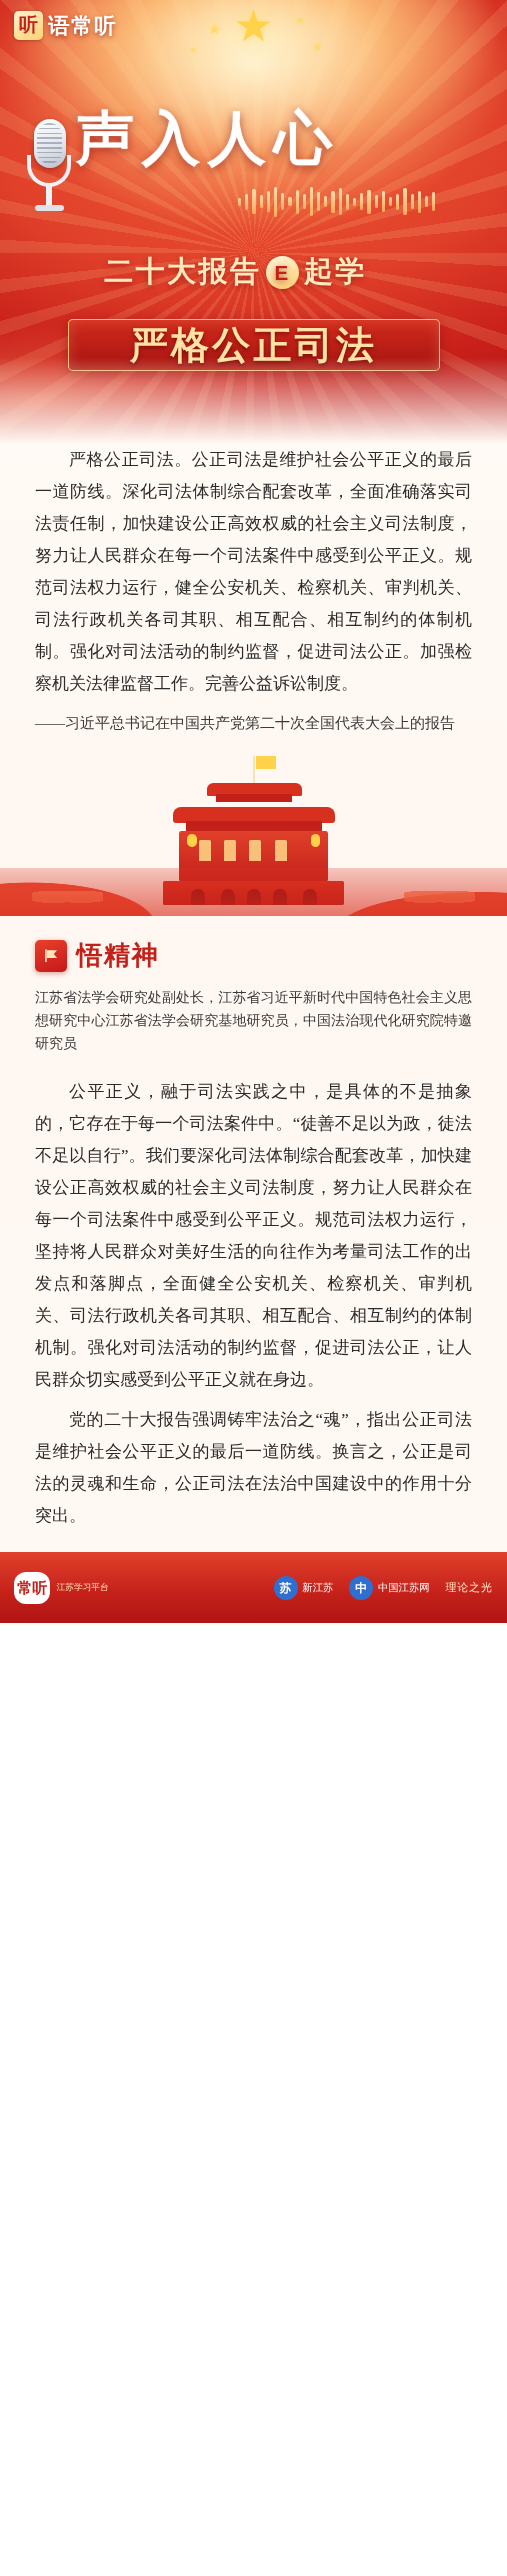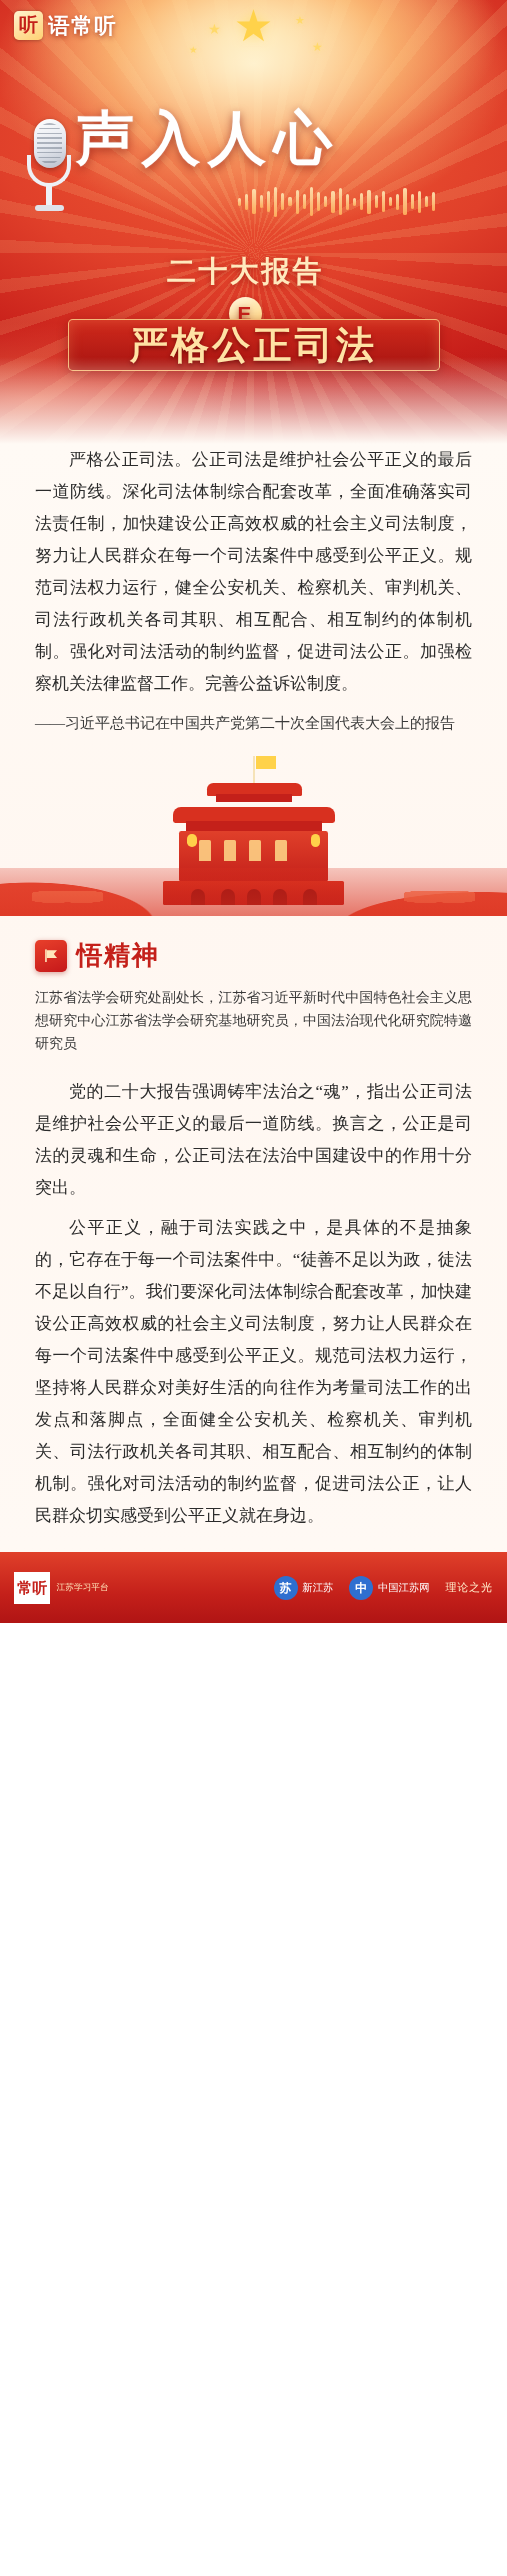--- a/index.html
+++ b/index.html
@@ -110,25 +110,25 @@
     background:linear-gradient(180deg,#ffe9b8,#ffb25e);
   }
 
   .subtitle {
     position:absolute; top:208px; left:0; width:507px; text-align:center;
     font-size:26px; letter-spacing:2.4px; color:#ffe9bd; font-weight:700;
     font-family:"Liberation Serif",serif;
     text-shadow:0 2.4px 6.3px rgba(130,15,10,.6);
   }
   .subtitle2 {
-    position:absolute; top:252px; left:14px; width:463px; text-align:center;
+    position:absolute; top:252px; left:4px; width:463px; text-align:center;
     font-size:29px; letter-spacing:2.4px; color:#ffe9bd; font-weight:700;
     font-family:"Liberation Serif",serif;
     text-shadow:0 2.4px 6.3px rgba(130,15,10,.6);
-    display:flex; justify-content:center; align-items:center; gap:4.8px;flex-direction:column;
+    display:flex; justify-content:center; align-items:center; gap:4.8px;
   }
   .e-badge {
     display:inline-block; width:33px; height:33px; line-height:33px; border-radius:50%;
     background:linear-gradient(160deg,#fff6dd,#ffcf6e);
     color:#c4201a; font-size:20.6px; font-weight:700; text-align:center;
     font-family:"Liberation Sans",sans-serif;
     box-shadow:0 1.6px 4.8px rgba(120,10,10,.45);
   }
 
   .topic-bar {
@@ -248,21 +248,21 @@
 
   
   .footer {
     position:relative; width:507px; height:71px;
     background:linear-gradient(180deg,#e0402a 0%, #c4201a 60%, #b01414 100%);
     display:flex; align-items:center; justify-content:space-between;
     padding:0 14.3px;
   }
   .footer-left { display:flex; align-items:center; gap:6.3px; }
   .f-logo {
-    width:36px; height:32px; border-radius:0; background:#fff;
+    width:36px; height:32px; border-radius:12px; background:#fff;
     color:#c4201a; font-size:15px; font-weight:700; line-height:32px; text-align:center;
     font-family:"Liberation Serif",serif;
   }
   .f-sub { color:#ffe2b8; font-size:8.7px; line-height:11px; }
   .footer-right { display:flex; align-items:center; gap:16px; }
   .f-item { display:flex; align-items:center; gap:4.8px; color:#fff; font-size:10.3px; }
   .f-badge {
     width:24px; height:24px; border-radius:50%; background:rgba(255,255,255,.92);
     color:#c4201a; font-size:12px; font-weight:700; line-height:24px; text-align:center;
     font-family:"Liberation Sans",sans-serif;
@@ -387,22 +387,22 @@
           <path d="M6 4 H19 L15 9 L19 14 H6 Z" fill="#ffe7bd"></path>
         </svg>
       </div>
       <div class="section-title">悟精神</div>
     </div>
 
     <p class="interpret-meta">江苏省法学会研究处副处长，江苏省习近平新时代中国特色社会主义思想研究中心江苏省法学会研究基地研究员，中国法治现代化研究院特邀研究员</p>
 
     <div class="divider-soft"></div>
 
+    <p class="para tight">公平正义，融于司法实践之中，是具体的不是抽象的，它存在于每一个司法案件中。“徒善不足以为政，徒法不足以自行”。我们要深化司法体制综合配套改革，加快建设公正高效权威的社会主义司法制度，努力让人民群众在每一个司法案件中感受到公平正义。规范司法权力运行，坚持将人民群众对美好生活的向往作为考量司法工作的出发点和落脚点，全面健全公安机关、检察机关、审判机关、司法行政机关各司其职、相互配合、相互制约的体制机制。强化对司法活动的制约监督，促进司法公正，让人民群众切实感受到公平正义就在身边。</p>
     <p class="para tight">党的二十大报告强调铸牢法治之“魂”，指出公正司法是维护社会公平正义的最后一道防线。换言之，公正是司法的灵魂和生命，公正司法在法治中国建设中的作用十分突出。</p>
-    <p class="para tight">公平正义，融于司法实践之中，是具体的不是抽象的，它存在于每一个司法案件中。“徒善不足以为政，徒法不足以自行”。我们要深化司法体制综合配套改革，加快建设公正高效权威的社会主义司法制度，努力让人民群众在每一个司法案件中感受到公平正义。规范司法权力运行，坚持将人民群众对美好生活的向往作为考量司法工作的出发点和落脚点，全面健全公安机关、检察机关、审判机关、司法行政机关各司其职、相互配合、相互制约的体制机制。强化对司法活动的制约监督，促进司法公正，让人民群众切实感受到公平正义就在身边。</p>
 
     <div style="height:20.6px"></div>
   </div>
 
   <div class="footer">
     <div class="footer-left">
       <div class="f-logo">常听</div>
       <div class="f-sub">江苏学习平台</div>
     </div>
     <div class="footer-right">

